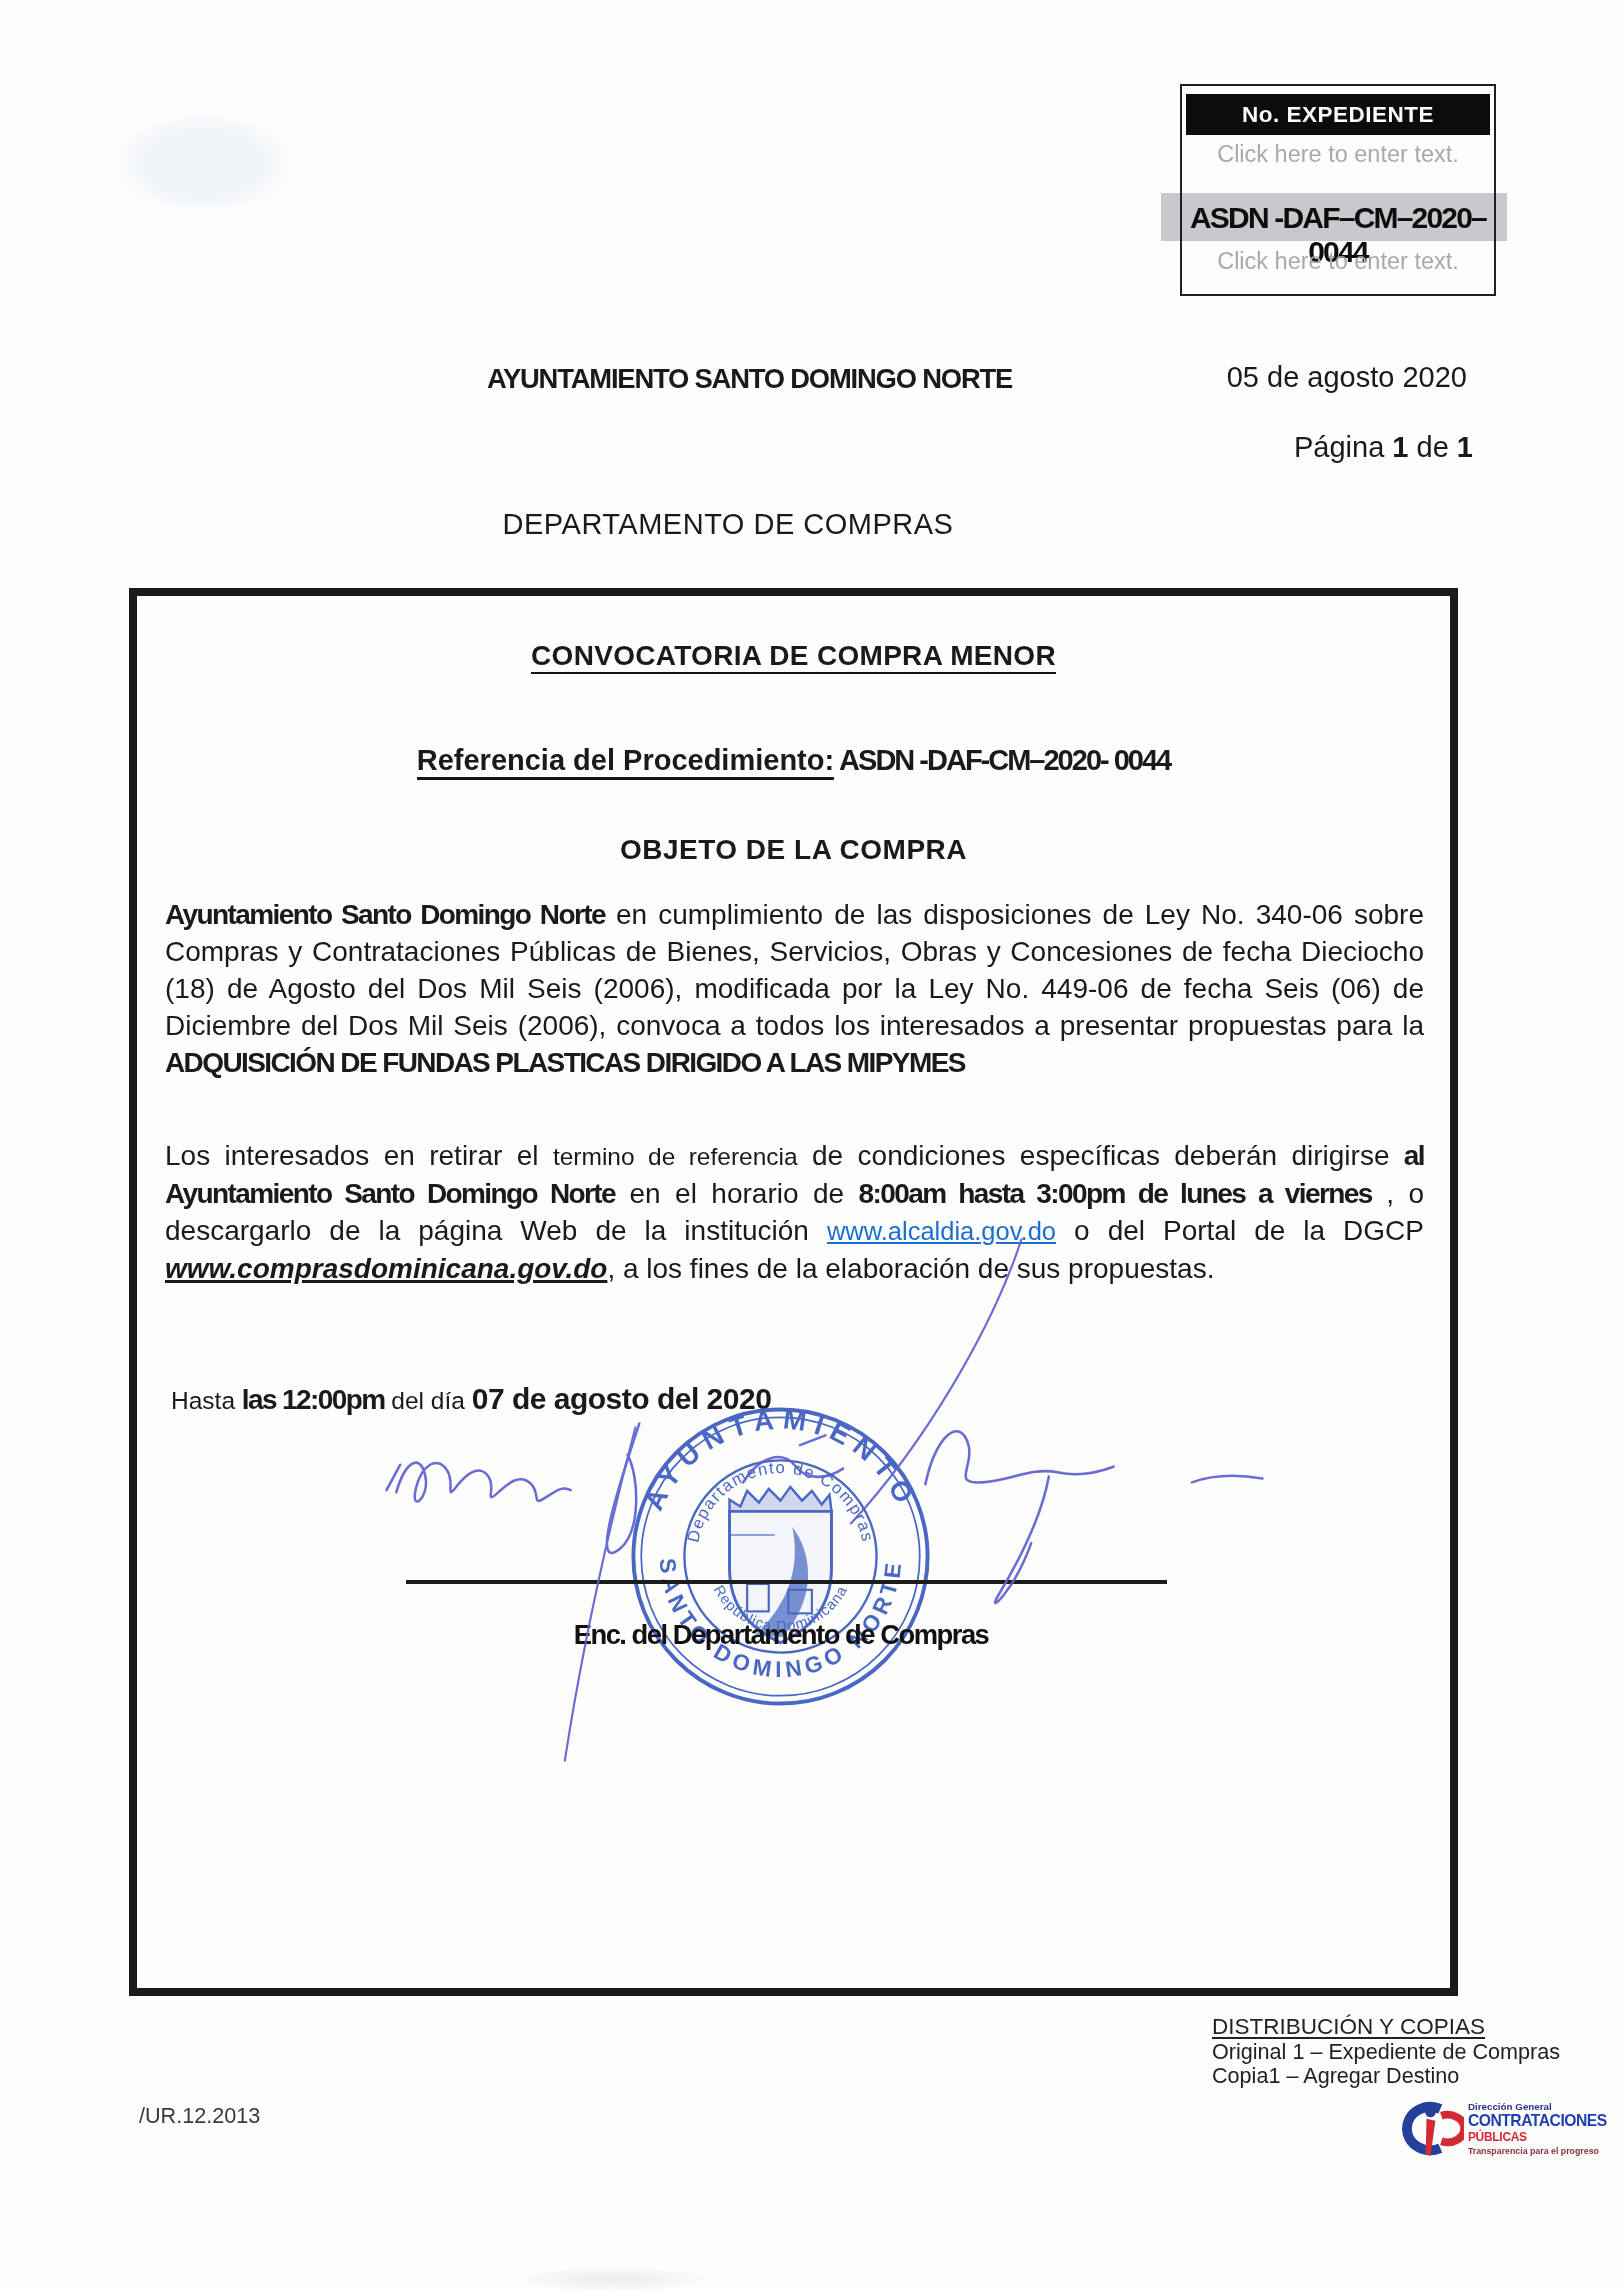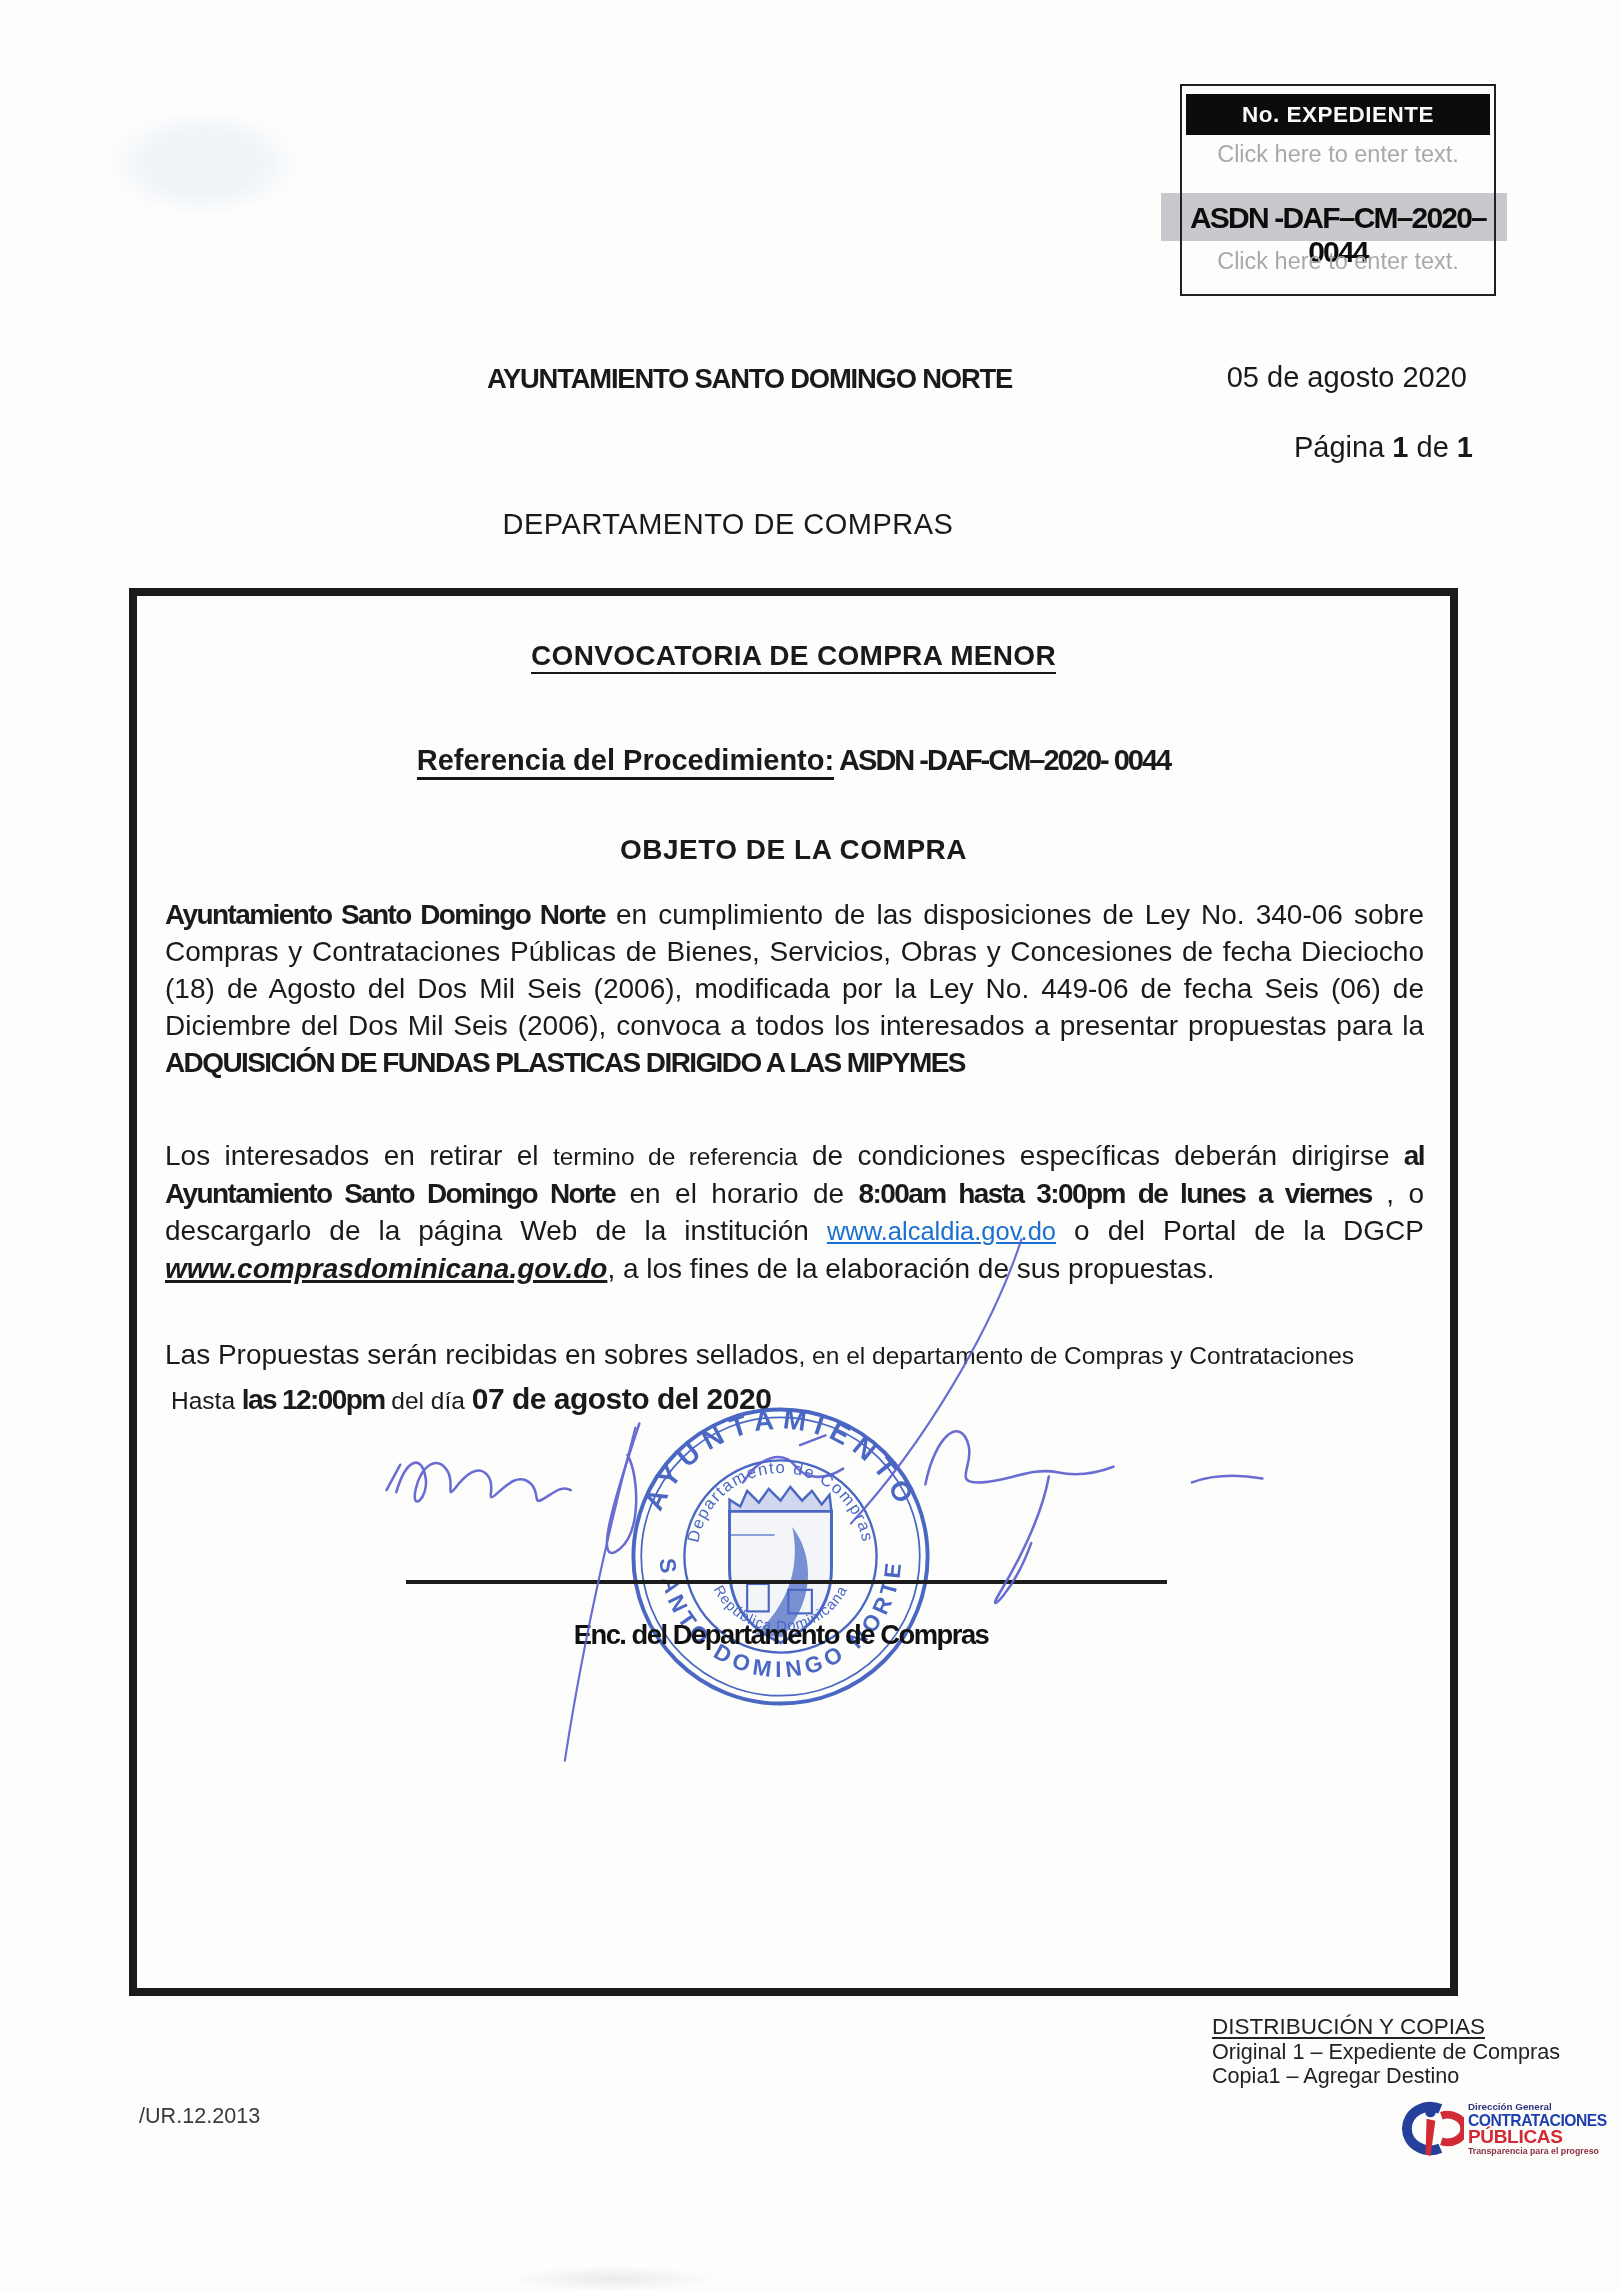--- a/index.html
+++ b/index.html
@@ -65,21 +65,21 @@
   .sign-svg { left:363px; top:1206px; z-index:5; }
 
   
   .dist { left:1212px; top:2015px; font-size:21.6px; line-height:24.5px; color:#222; }
   .dist .t { text-decoration:underline; text-underline-offset:2.9px; font-size:22.5px; }
   .ur { left:139px; top:2103px; font-size:21.6px; color:#3a3a3a; }
   .logo { left:1395px; top:2099px; display:flex; gap:3.9px; align-items:flex-start; }
   .logo-text { display:flex; flex-direction:column; padding-top:2.9px; }
   .logo-l1 { font-size:9.8px; font-weight:bold; color:#2b3380; line-height:10.8px; }
   .logo-l2 { font-size:15.7px; font-weight:bold; color:#1f3fae; letter-spacing:-0.5px; line-height:16.7px; }
-  .logo-l3 { font-size:19px; font-weight:bold; color:#d22b35; letter-spacing:-0.3px; line-height:16.7px; }
+  .logo-l3 { font-size:12px; font-weight:bold; color:#d22b35; letter-spacing:-0.3px; line-height:16.7px; }
   .logo-l4 { font-size:8.8px; font-weight:bold; color:#8a3040; line-height:10.8px; }
 </style>
 </head>
 <body>
 
 <div id="page">
 
   <div class="abs smudge-tl"></div>
   <div class="abs smudge-bc"></div>
 
@@ -103,21 +103,20 @@
   </div>
 
   <div class="abs ref-line ctr">
     <span class="ref-label">Referencia del Procedimiento:</span><span class="ref-value"> ASDN -DAF-CM–2020- 0044</span>
   </div>
 
   <div class="abs objeto ctr">OBJETO DE LA COMPRA</div>
 
   <div class="abs para p1"><span class="seg-cb">Ayuntamiento Santo Domingo Norte</span><span class="seg-n"> en cumplimiento de las disposiciones de Ley No. 340-06 sobre Compras y Contrataciones Públicas de Bienes,  Servicios, Obras y Concesiones de fecha Dieciocho (18) de Agosto del Dos Mil Seis (2006), modificada por la Ley No. 449-06 de fecha Seis (06) de Diciembre del Dos Mil Seis (2006), convoca a todos los interesados a presentar propuestas para la </span><span class="seg-cb">ADQUISICIÓN DE FUNDAS PLASTICAS DIRIGIDO A LAS MIPYMES</span></div>
   <div class="abs para p2"><span class="seg-n">Los interesados en retirar el </span><span class="seg-sm">termino de referencia</span><span class="seg-n"> de condiciones específicas deberán dirigirse </span><span class="seg-cb">al Ayuntamiento Santo Domingo Norte</span><span class="seg-n"> en el horario de </span><span class="seg-cb">8:00am hasta 3:00pm de lunes a viernes</span><span class="seg-n"> , o descargarlo de la página Web de la institución </span><span class="seg-link">www.alcaldia.gov.do</span><span class="seg-n"> o del Portal de la DGCP </span><span class="seg-bil">www.comprasdominicana.gov.do</span><span class="seg-n">, a los fines de  la elaboración de  sus propuestas.</span></div>
-  <div class="abs p3a"><span class="seg-n">Las Propuestas serán recibidas en sobres sellados</span><span class="seg-sm">, en el departamento de Compras y Contrataciones</span></div>
   <div class="abs p3b"><span class="seg-sm">Hasta </span><span class="seg-cb">las 12:00pm</span><span class="seg-sm">  del día  </span><span class="seg-bd">07 de agosto del 2020</span></div>
 
   <svg class="abs stamp-svg" width="353" height="353" viewBox="0 0 360 360">
     <g fill="none" stroke="#3a5bbf">
       <circle cx="180" cy="180" r="150" stroke-width="4"></circle>
       <circle cx="180" cy="180" r="142" stroke-width="1.8"></circle>
       <circle cx="180" cy="180" r="98" stroke-width="2.4"></circle>
     </g>
     <defs>
       <path id="tpOuterTop" d="M50,180 A130,130 0 0 1 310,180"></path>

